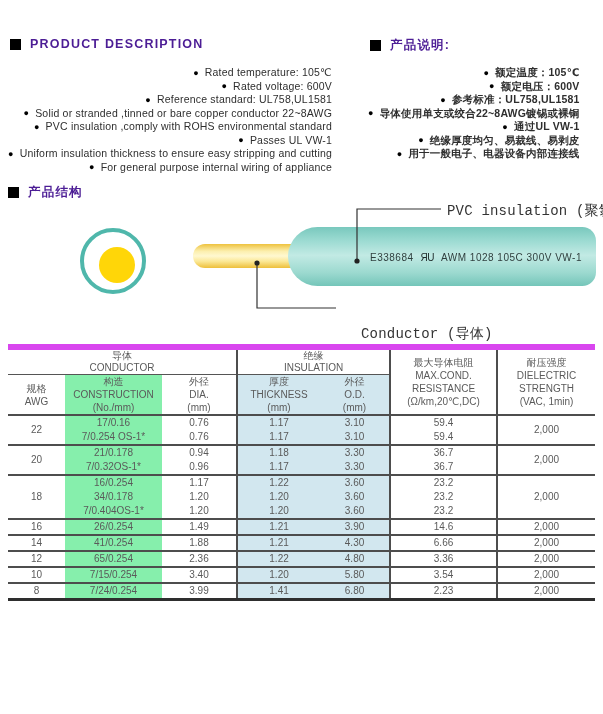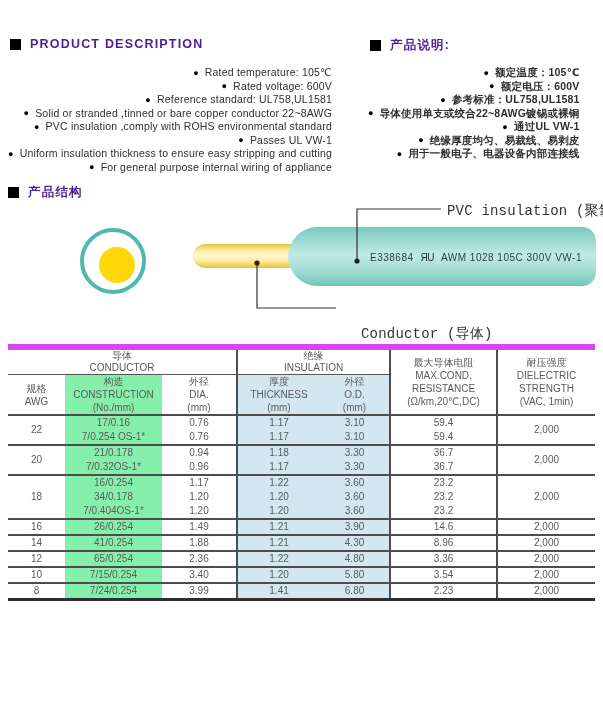--- a/index.html
+++ b/index.html
@@ -210,21 +210,21 @@
     <td class="cell bg-blue vline">3.90</td>
     <td class="cell vline">14.6</td>
     <td class="cell">2,000</td>
   </tr>
   <tr>
     <td class="cell">14</td>
     <td class="cell bg-yellow">41/0.254</td>
     <td class="cell vline">1.88</td>
     <td class="cell bg-blue">1.21</td>
     <td class="cell bg-blue vline">4.30</td>
-    <td class="cell vline">8.96</td>
+    <td class="cell vline">6.66</td>
     <td class="cell">2,000</td>
   </tr>
   <tr>
     <td class="cell">12</td>
     <td class="cell bg-yellow">65/0.254</td>
     <td class="cell vline">2.36</td>
     <td class="cell bg-blue">1.22</td>
     <td class="cell bg-blue vline">4.80</td>
     <td class="cell vline">3.36</td>
     <td class="cell">2,000</td>

